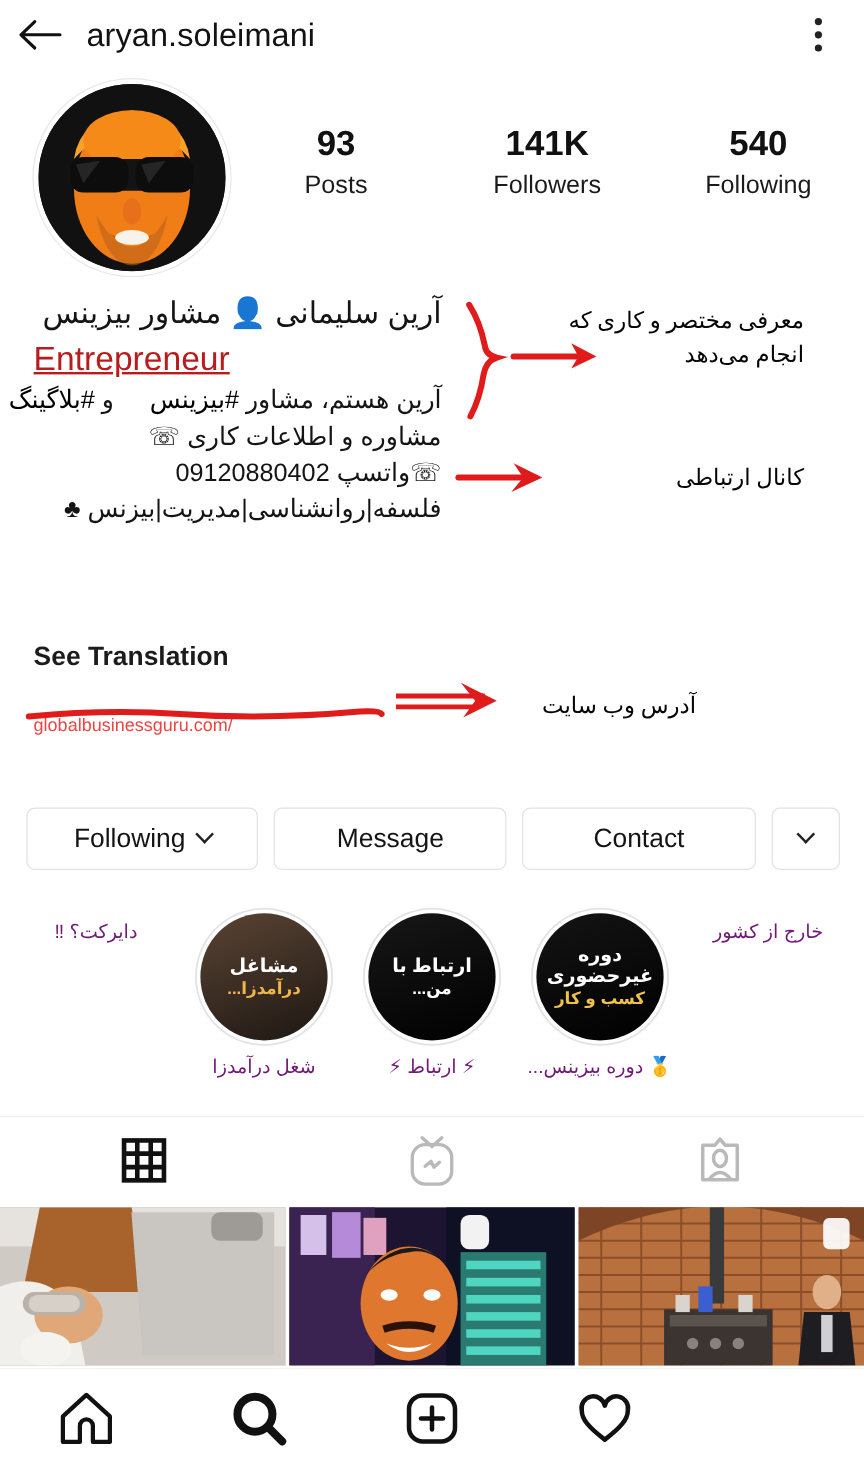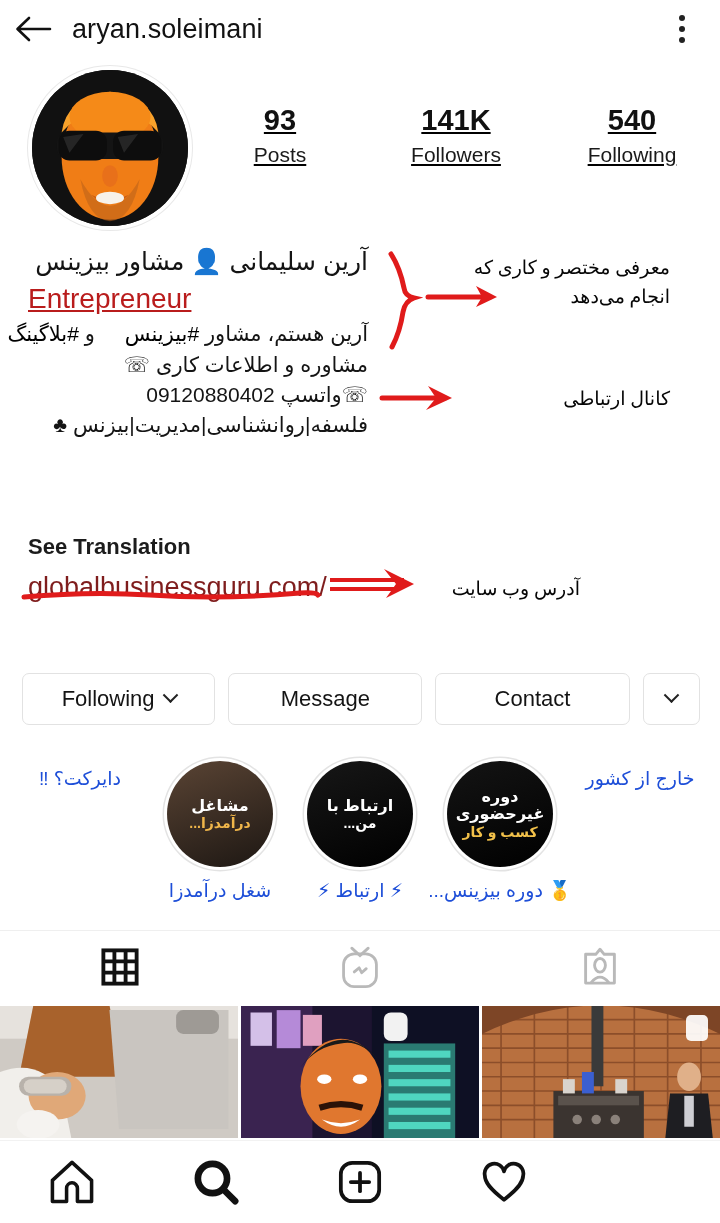--- a/index.html
+++ b/index.html
@@ -23,21 +23,21 @@
   }
   .menu-btn {
     position: absolute; right: 14px; top: 0; height: 58px; width: 48px;
     display: flex; flex-direction: column; align-items: center; justify-content: center; gap: 5px;
   }
   .menu-btn i { display: block; width: 6px; height: 6px; border-radius: 50%; background: #222; }
 
   
   .profile-top {
     position: absolute; top: 62px; left: 0; width: 720px; height: 165px;
-    display: flex; align-items: flex-start; text-decoration: underline;
+    display: flex; align-items: flex-start;
   }
   .avatar-wrap {
     margin-left: 28px; margin-top: 4px;
     width: 164px; height: 164px; border-radius: 50%;
     background: #fff; padding: 4px;
     box-shadow: 0 0 0 1px #e8e8e8;
   }
   .avatar {
     width: 100%; height: 100%; border-radius: 50%; overflow: hidden;
     background: #1b1b1b; position: relative;
@@ -57,22 +57,22 @@
   .bio-name { font-size: 25px; }
   .bio-sub { color: #b91c1c; direction: ltr; text-align: left; font-size: 28px; text-decoration: underline; }
   .hashtag { color: #000000; margin-left: 24px; }
 
   
   .see-translation {
     position: absolute; top: 534px; left: 28px;
     font-size: 22px; font-weight: 700; color: #1c1c1c;
   }
   .website {
-    position: absolute; top: 572px; left: 28px;
-    font-size: 27px; color: #7f1d1d;
+    position: absolute; top: 596px; left: 28px;
+    font-size: 15px; color: #ef4444;
   }
 
   
   .actions {
     position: absolute; top: 673px; left: 22px; width: 678px; height: 52px;
     display: flex; gap: 13px;
   }
   .btn {
     border: 1px solid #e2e2e2; border-radius: 7px; background: #fff;
     display: flex; align-items: center; justify-content: center; gap: 10px;
@@ -96,21 +96,21 @@
   }
   .hl-cover {
     width: 100%; height: 100%; border-radius: 50%; overflow: hidden;
     position: relative; display: flex; flex-direction: column;
     align-items: center; justify-content: center; text-align: center;
     direction: rtl;
   }
   .hl-t1 { font-size: 16px; font-weight: 700; line-height: 1.1; position: relative; z-index: 2; }
   .hl-t2 { font-size: 14px; font-weight: 700; line-height: 1.1; margin-top: 2px; position: relative; z-index: 2; }
   .hl-label {
-    margin-top: 9px; font-size: 19px; color: #1d4ed8; direction: rtl;
+    margin-top: 9px; font-size: 16px; color: #701a75; direction: rtl;
     white-space: nowrap; text-align: center;
   }
 
   
   .tabs {
     position: absolute; top: 930px; left: 0; width: 720px; height: 72px;
     display: flex; border-top: 1px solid #efefef;
   }
   .tab { flex: 1; display: flex; align-items: center; justify-content: center; }
 

